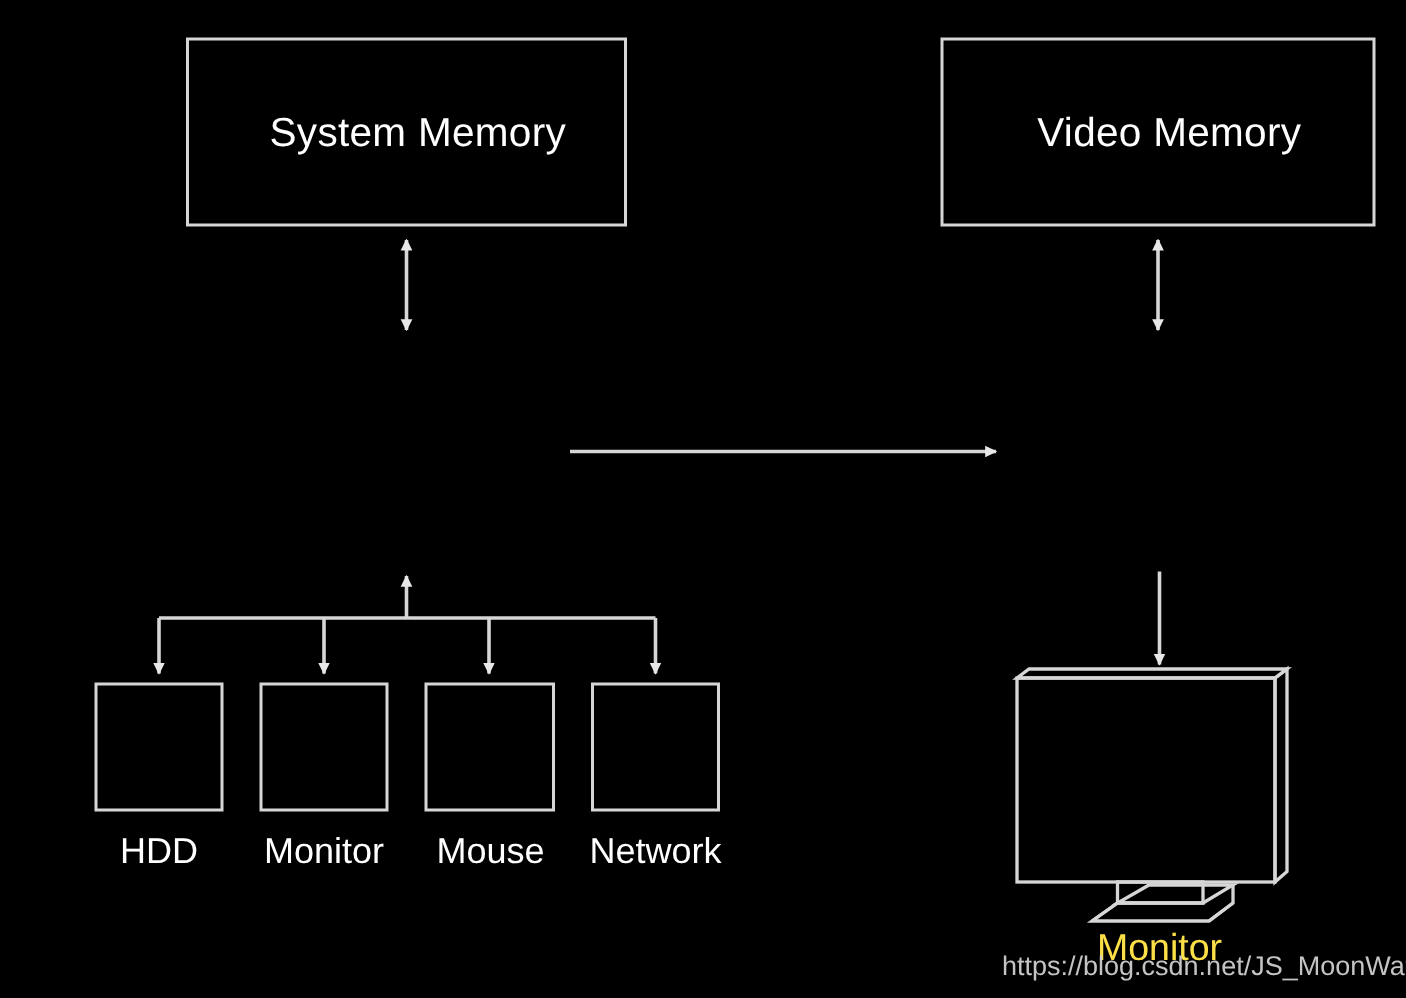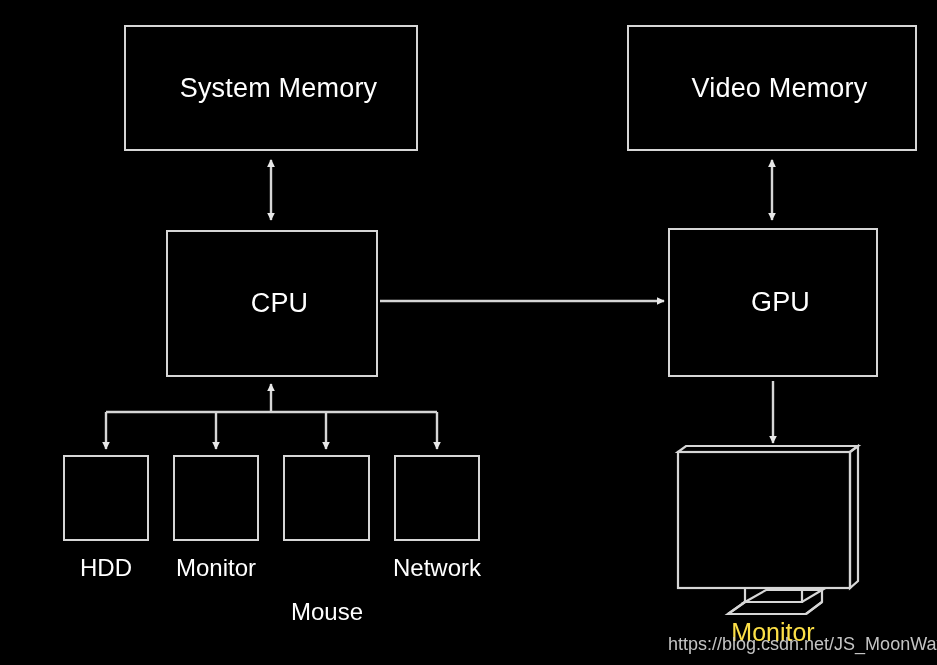--- a/index.html
+++ b/index.html
@@ -142,36 +142,30 @@
   </svg>
 
   <div class="node-box" style="left:124px; top:25px; width:294px; height:126px;">
     <span class="node-label">System Memory</span>
   </div>
 
   <div class="node-box" style="left:627px; top:25px; width:290px; height:126px;">
     <span class="node-label">Video Memory</span>
   </div>
 
-  <div class="node-box" style="left:166px; top:230px; width:212px; height:147px;">
-    <span class="node-label">CPU</span>
-  </div>
 
-  <div class="node-box" style="left:668px; top:228px; width:210px; height:149px;">
-    <span class="node-label">GPU</span>
-  </div>
 
   <div class="periph-box" style="left:63px; top:455px; width:86px; height:86px;"></div>
   <div class="periph-label" style="left:43px; top:556px; width:126px;text-align:center;">HDD</div>
 
   <div class="periph-box" style="left:173px; top:455px; width:86px; height:86px;"></div>
   <div class="periph-label" style="left:153px; top:556px; width:126px;">Monitor</div>
 
   <div class="periph-box" style="left:283px; top:455px; width:87px; height:86px;"></div>
-  <div class="periph-label" style="left:264px; top:556px; width:126px;margin-top:44px;">Mouse</div>
+  <div class="periph-label" style="left:264px; top:556px; width:126px;">Mouse</div>
 
   <div class="periph-box" style="left:394px; top:455px; width:86px; height:86px;"></div>
   <div class="periph-label" style="left:374px; top:556px; width:126px;">Network</div>
 
   <div class="monitor-label" style="left:693px; top:620px; width:160px;">Monitor</div>
 
   <div class="watermark" style="left:668px; top:634px;">https://blog.csdn.net/JS_MoonWave</div>
 
 </div>
 

